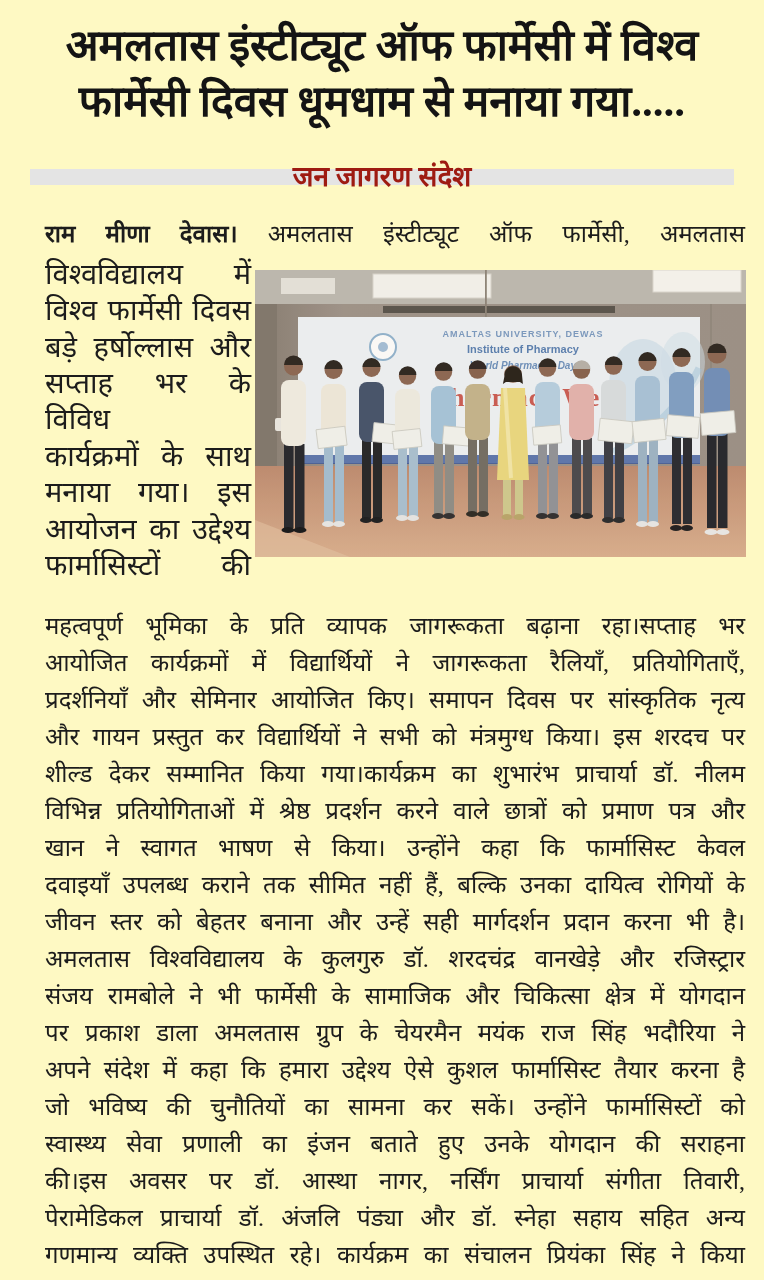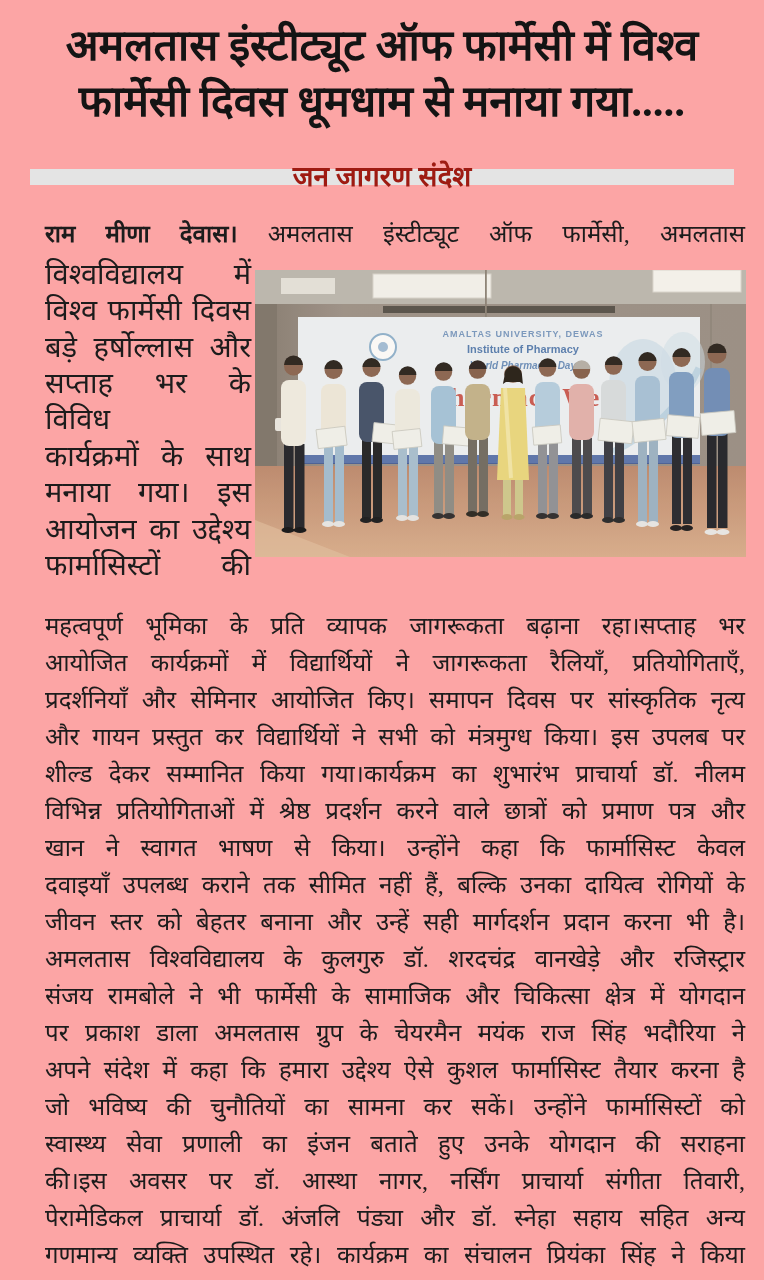--- a/index.html
+++ b/index.html
@@ -1,18 +1,18 @@
 <!DOCTYPE html>
 <html lang="hi"><head>
 <meta charset="utf-8">
 <style>
   html,body { margin:0; padding:0; background:#ffffff; }
   .page {
     position:relative; width:764px; height:1280px; overflow:hidden;
-    background:#fca5a5; color:#1c1c1c;
+    background:#fef9c3; color:#1c1c1c;
     font-family:"Liberation Serif","DejaVu Serif",serif;
   }
   .headline { margin:18px 22px 0; text-align:center; font-weight:700; color:#141414;
               font-size:43px; line-height:1.3; }
   .hl-line { white-space:nowrap; }
   .subtitle-wrap { position:relative; margin:24px 30px 16px; height:46px; }
   .band { position:absolute; left:0; right:0; top:15px; height:16px; background:#e4e4e4; }
   .subtitle { position:relative; text-align:center; font-size:28px; font-weight:700;
               color:#9e1b12; line-height:46px; white-space:nowrap; }
   .content { margin:14px 19px 0 45px; }
@@ -260,21 +260,21 @@
             <rect x="0" y="0" width="491" height="287" fill="#caa27e" opacity="0.06"></rect>
           </g>
         </svg>
       </figure>
     </div>
 
     <div class="body">
         <div class="bline">महत्वपूर्ण भूमिका के प्रति व्यापक जागरूकता बढ़ाना रहा।सप्ताह भर</div>
         <div class="bline">आयोजित कार्यक्रमों में विद्यार्थियों ने जागरूकता रैलियाँ, प्रतियोगिताएँ,</div>
         <div class="bline">प्रदर्शनियाँ और सेमिनार आयोजित किए। समापन दिवस पर सांस्कृतिक नृत्य</div>
-        <div class="bline">और गायन प्रस्तुत कर विद्यार्थियों ने सभी को मंत्रमुग्ध किया। इस उपलब पर</div>
+        <div class="bline">और गायन प्रस्तुत कर विद्यार्थियों ने सभी को मंत्रमुग्ध किया। इस शरदच पर</div>
         <div class="bline">शील्ड देकर सम्मानित किया गया।कार्यक्रम का शुभारंभ प्राचार्या डॉ. नीलम</div>
         <div class="bline">विभिन्न प्रतियोगिताओं में श्रेष्ठ प्रदर्शन करने वाले छात्रों को प्रमाण पत्र और</div>
         <div class="bline">खान ने स्वागत भाषण से किया। उन्होंने कहा कि फार्मासिस्ट केवल</div>
         <div class="bline">दवाइयाँ उपलब्ध कराने तक सीमित नहीं हैं, बल्कि उनका दायित्व रोगियों के</div>
         <div class="bline">जीवन स्तर को बेहतर बनाना और उन्हें सही मार्गदर्शन प्रदान करना भी है।</div>
         <div class="bline">अमलतास विश्वविद्यालय के कुलगुरु डॉ. शरदचंद्र वानखेड़े और रजिस्ट्रार</div>
         <div class="bline">संजय रामबोले ने भी फार्मेसी के सामाजिक और चिकित्सा क्षेत्र में योगदान</div>
         <div class="bline">पर प्रकाश डाला अमलतास ग्रुप के चेयरमैन मयंक राज सिंह भदौरिया ने</div>
         <div class="bline">अपने संदेश में कहा कि हमारा उद्देश्य ऐसे कुशल फार्मासिस्ट तैयार करना है</div>
         <div class="bline">जो भविष्य की चुनौतियों का सामना कर सकें। उन्होंने फार्मासिस्टों को</div>

